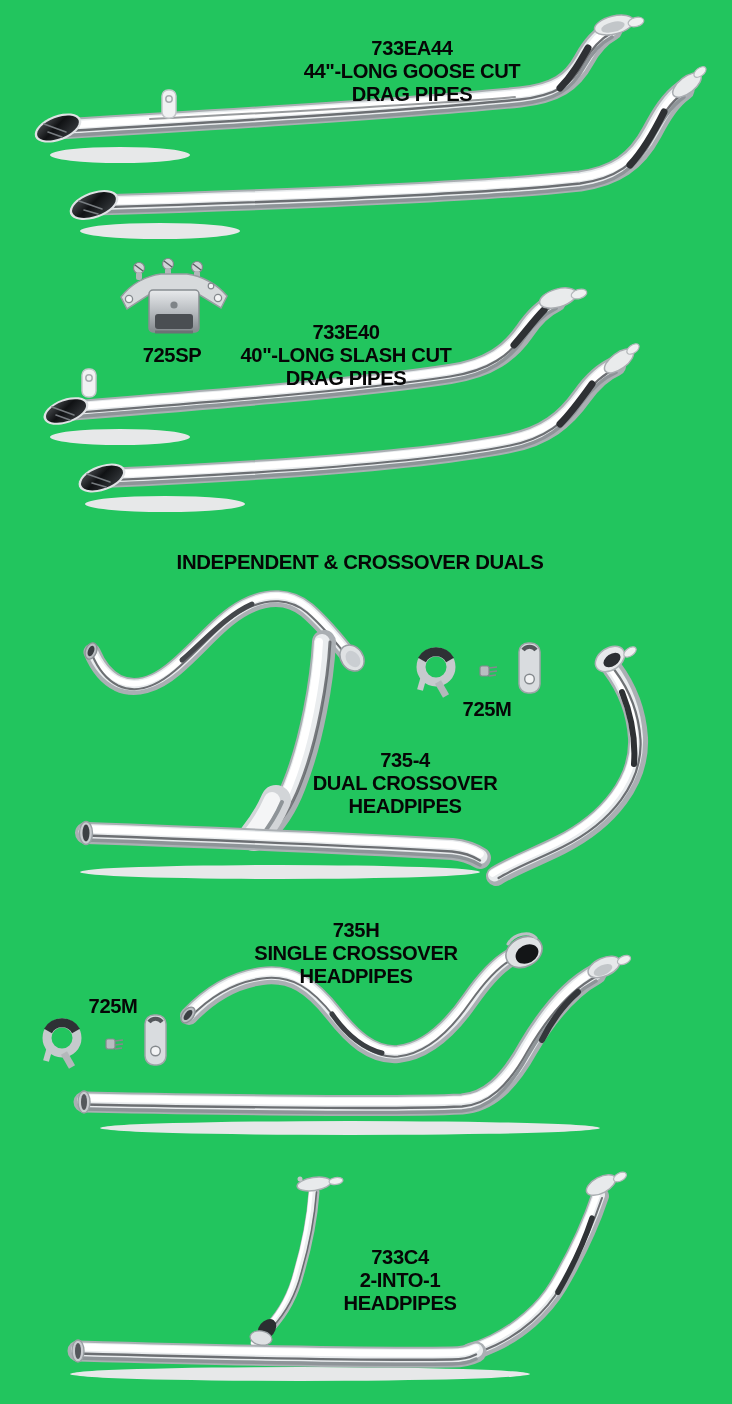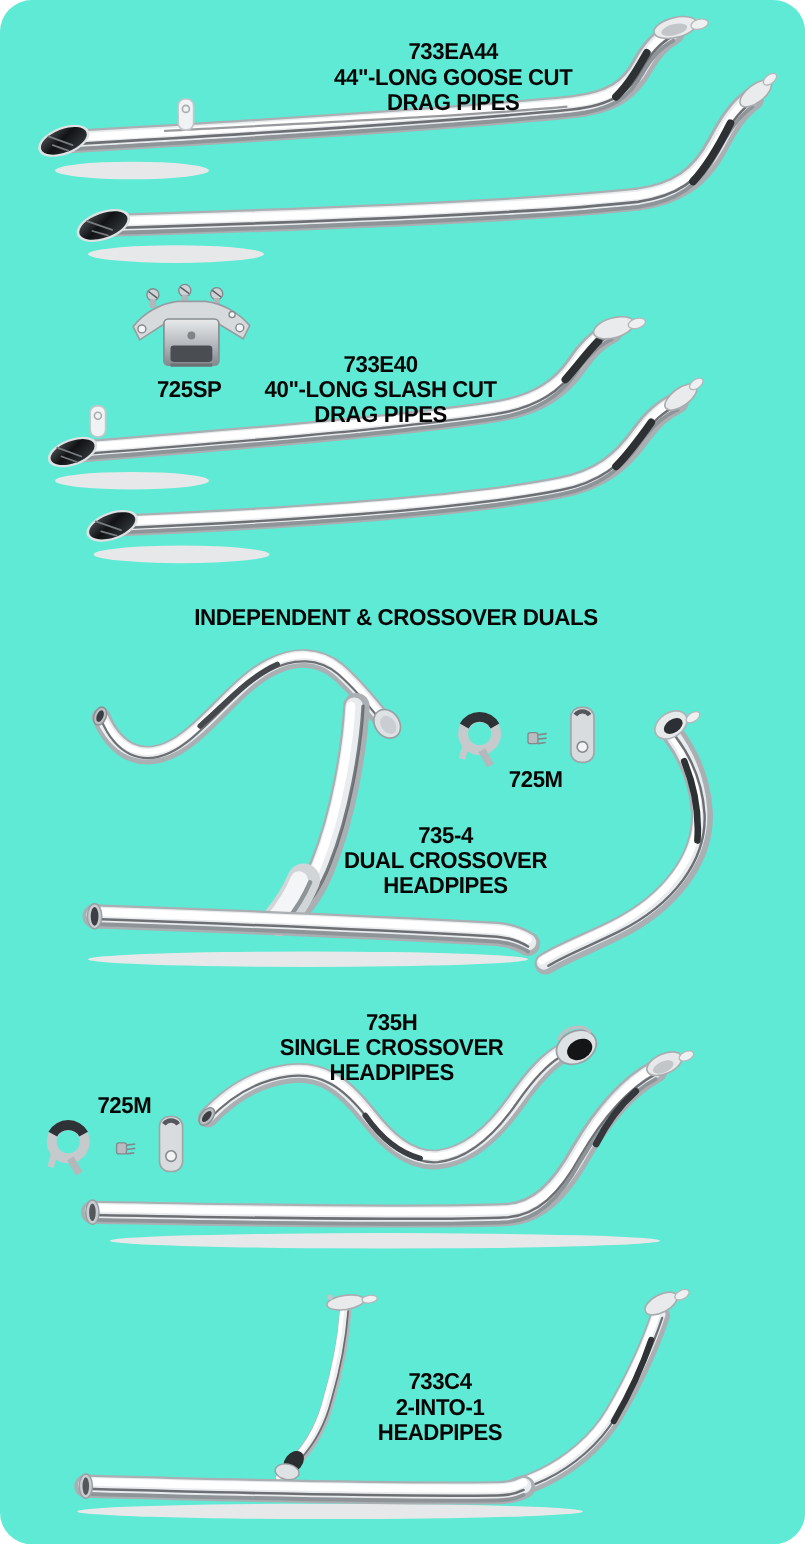--- a/index.html
+++ b/index.html
@@ -1,17 +1,17 @@
 <!DOCTYPE html>
 <html><head>
 <meta charset="utf-8">
 <style>
   html,body{margin:0;padding:0;background:#fff;}
-  #page{position:relative;width:732px;height:1404px;background:#5eead4;overflow:hidden;
-        font-family:"Liberation Sans","DejaVu Sans",sans-serif;border-radius:29px;}
+  #page{position:relative;width:732px;height:1404px;background:#22c55e;overflow:hidden;
+        font-family:"Liberation Sans","DejaVu Sans",sans-serif;}
   #art{position:absolute;left:0;top:0;}
   .plabel{position:absolute;transform:translateX(-50%) scaleX(0.96);text-align:center;
           color:#060606;font-weight:bold;white-space:nowrap;}
   .plabel .pn,.plabel .ds{font-size:21px;line-height:23px;letter-spacing:-0.4px;}
   .hw{position:absolute;transform:translateX(-50%) scaleX(0.96);color:#060606;font-weight:bold;
       font-size:21px;line-height:23px;letter-spacing:-0.4px;white-space:nowrap;}
   .hdr{position:absolute;transform:translateX(-50%) scaleX(0.97);color:#060606;font-weight:bold;
        font-size:21px;line-height:24px;letter-spacing:-0.4px;white-space:nowrap;}
 </style>
 </head>

